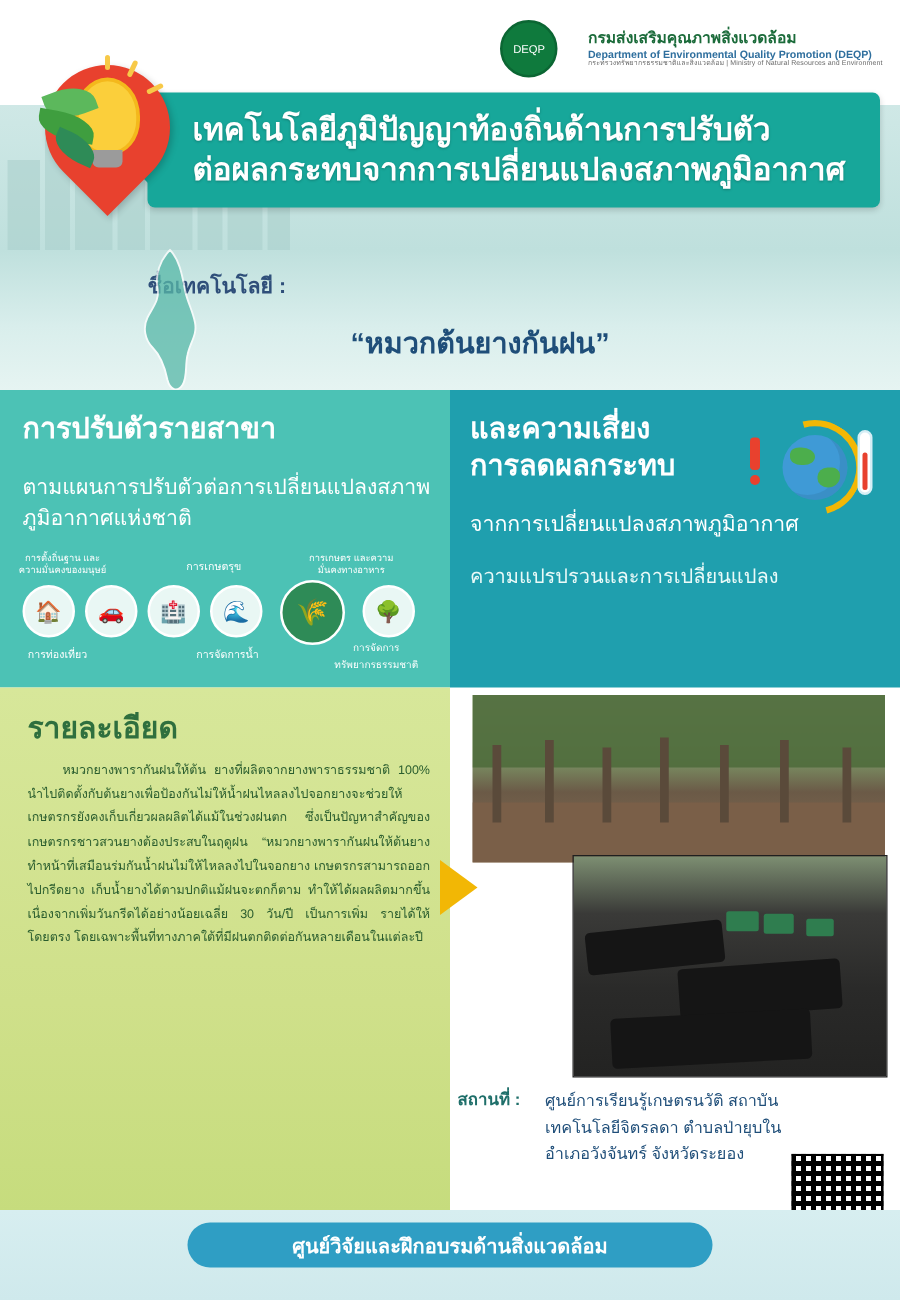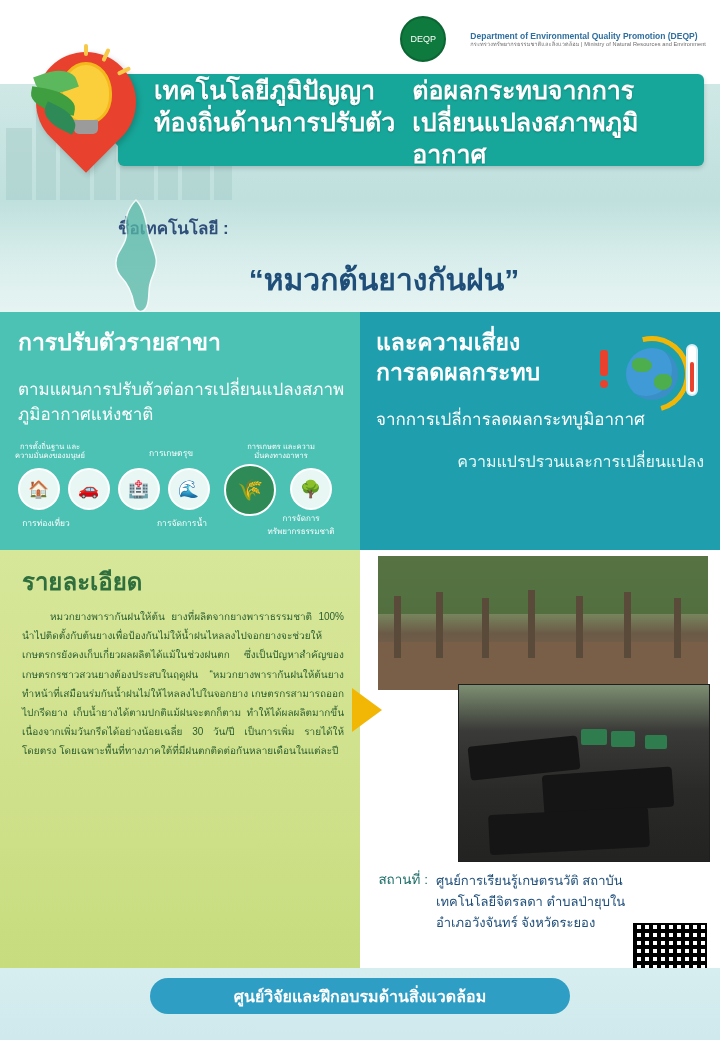--- a/index.html
+++ b/index.html
@@ -44,21 +44,21 @@
   .org-th { font-size: 12.5px; color: #1b6b3a; font-weight: bold; }
   .org-en { font-size: 8.5px; color: #2f6f9e; font-weight: bold; }
   .org-sub { font-size: 5.6px; color: #6b6b6b; letter-spacing: .1px; }
 
   
   .title-banner {
     position: absolute; left: 118px; top: 74px; width: 586px; height: 92px;
     background: #17a79a;
     border-radius: 6px 6px 6px 6px;
     box-shadow: 0 2px 5px rgba(0,0,0,.18);
-    display: flex; flex-direction: row; justify-content: center;
+    display: flex; flex-direction: column; justify-content: center;
     padding-left: 36px;
   }
   .title-banner::after{
     content:""; position:absolute; left:-26px; top:18px;
     border-top: 28px solid transparent; border-bottom: 28px solid transparent;
     border-right: 28px solid #17a79a;
   }
   .title-line {
     color: #ffffff; font-size: 25px; font-weight: bold; line-height: 1.28;
     text-shadow: 0 1px 2px rgba(0,0,0,.25);
@@ -98,41 +98,41 @@
   .techname {
     position: absolute; top: 200px; left: 0; width: 720px; height: 112px;
     background: linear-gradient(180deg,#bfe0dd 0%, #d9eeec 55%, #e6f4f2 100%);
   }
   .techname-label {
     position: absolute; left: 118px; top: 14px;
     font-size: 17px; color: #2f4f7a; font-weight: bold;
   }
   .techname-value {
     position: absolute; left: 0; top: 56px; width: 720px;
-    text-align: center; font-size: 30px; color: #1f4e79; font-weight: bold; padding-left: 48px;
+    text-align: center; font-size: 23px; color: #1f4e79; font-weight: bold; padding-left: 48px;
   }
   .map-thai {
     position: absolute; left: 98px; top: 198px; width: 78px; height: 118px;
     opacity: .75;
   }
 
   
   .panel-left {
     position: absolute; top: 312px; left: 0; width: 360px; height: 238px;
     background: #4cc2b5;
     padding: 16px 14px 0 18px;
   }
   .panel-right {
     position: absolute; top: 312px; left: 360px; width: 360px; height: 238px;
     background: #1f9fae;
     padding: 16px 16px 0 16px;
   }
   .p-h1 { color: #ffffff; font-size: 23px; font-weight: bold; line-height: 1.3; }
   .p-h2 { color: #ffffff; font-size: 17px; line-height: 1.45; margin-top: 20px; }
-  .p-h2b { color: #eafaf8; font-size: 16px; line-height: 1.5; margin-top: 18px; text-align:right; }
+  .p-h2b { color: #eafaf8; font-size: 16px; line-height: 1.5; margin-top: 18px; text-align:left; }
 
   .icon-row {
     position: absolute; left: 12px; top: 130px; width: 336px; height: 100px;
   }
   .icon-cap-top {
     position: absolute; font-size: 7.5px; color: #ffffff; text-align: center; line-height: 1.25;
   }
   .icon-cap-bot {
     position: absolute; font-size: 8.5px; color: #ffffff; text-align: center;
   }
@@ -222,21 +222,21 @@
   .ground { position: absolute; bottom: 0; left: 0; width: 330px; height: 48px; background: #7a5f48; }
   .tarp { position: absolute; background: #151515; border-radius: 4px; }
   .crate { position: absolute; background: #2f7d4f; border-radius: 2px; }
 
   
   .loc-wrap {
     position: absolute; left: 366px; top: 868px; width: 354px; height: 92px;
   }
   .loc-label {
     position: absolute; left: 0; top: 2px; width: 62px;
-    font-size: 13.5px; color: #1f6f6a; font-weight: normal; text-align: right; line-height:1.5;
+    font-size: 13.5px; color: #1f6f6a; font-weight: bold; line-height:1.5;
   }
   .loc-value {
     position: absolute; left: 70px; top: 2px; width: 220px;
     font-size: 13px; color: #1f4e79; line-height: 1.62;
   }
   .qr {
     position: absolute; right: 10px; top: 52px; width: 80px; height: 80px;
     background:
       repeating-linear-gradient(90deg,#000 0 4px,#fff 4px 8px),
       repeating-linear-gradient(0deg,#000 0 4px,#fff 4px 8px);
@@ -277,20 +277,21 @@
         <rect x="120" y="92" width="34" height="50"></rect>
         <rect x="158" y="74" width="20" height="68"></rect>
         <rect x="182" y="96" width="28" height="46"></rect>
         <rect x="214" y="80" width="18" height="62"></rect>
       </g>
     </svg>
 
     <div class="org-logo">
       <div class="org-seal">DEQP</div>
       <div class="org-text">
+        <div class="org-th">กรมส่งเสริมคุณภาพสิ่งแวดล้อม</div>
         <div class="org-en">Department of Environmental Quality Promotion (DEQP)</div>
         <div class="org-sub">กระทรวงทรัพยากรธรรมชาติและสิ่งแวดล้อม | Ministry of Natural Resources and Environment</div>
       </div>
     </div>
 
     <div class="title-banner">
       <div class="title-line">เทคโนโลยีภูมิปัญญาท้องถิ่นด้านการปรับตัว</div>
       <div class="title-line">ต่อผลกระทบจากการเปลี่ยนแปลงสภาพภูมิอากาศ</div>
     </div>
 
@@ -338,21 +339,21 @@
       <div class="icon-cap-bot" style="left:-6px; top:74px; width:80px;">การท่องเที่ยว</div>
       <div class="icon-cap-bot" style="left:130px; top:74px; width:80px;">การจัดการน้ำ</div>
       <div class="icon-cap-bot" style="left:246px; top:70px; width:86px; font-size:8px;">การจัดการ
 ทรัพยากรธรรมชาติ</div>
     </div>
   </div>
 
   <div class="panel-right">
     <div class="p-h1">และความเสี่ยง</div>
     <div class="p-h1">การลดผลกระทบ</div>
-    <div class="p-h2">จากการเปลี่การลดผลกระทบูมิอากาศ</div>
+    <div class="p-h2">จากการเปลี่ยนแปลงสภาพภูมิอากาศ</div>
     <div class="p-h2b">ความแปรปรวนและการเปลี่ยนแปลง</div>
 
     <div class="globe-ill">
       <div class="arrow-ring"></div>
       <div class="globe"></div>
       <div class="thermo">
           <i></i>
         </div>
       <div class="excl"></div>
     </div>

